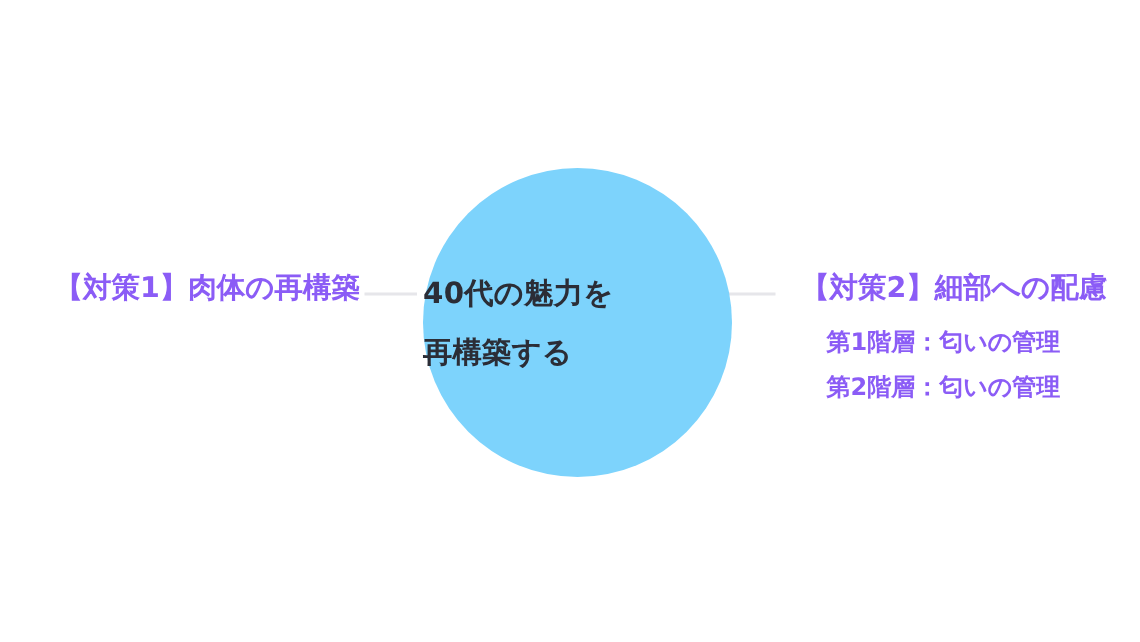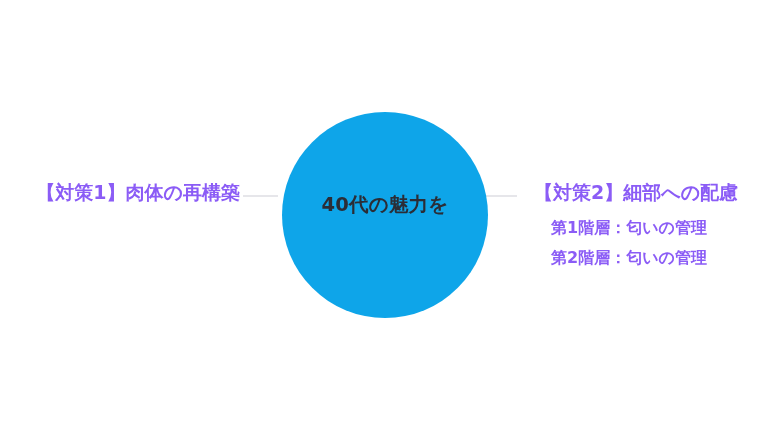--- a/index.html
+++ b/index.html
@@ -24,24 +24,24 @@
   }
 
   
   .hub {
     position: absolute;
     left: 282px;
     top: 112px;
     width: 206px;
     height: 206px;
     border-radius: 50%;
-    background: #0ea5e9;
+    background: #7dd3fc;
     display: flex;
     flex-direction: column;
-    align-items: center;
+    align-items: flex-start;
     justify-content: center;
     box-sizing: border-box;
   }
   .hub-line {
     font-size: 19.5px;
     font-weight: 700;
     color: #2b2d36;
     letter-spacing: 0.2px;
     line-height: 1;
     white-space: nowrap;
@@ -103,20 +103,21 @@
 <body>
 
 <div id="canvas">
 
   <div class="connector left"></div>
 
   <div class="connector right"></div>
 
   <div class="hub">
     <div class="hub-line l1">40代の魅力を</div>
+    <div class="hub-line l2">再構築する</div>
   </div>
 
   <div class="branch-left">
     <div class="branch-title">【対策1】肉体の再構築</div>
   </div>
 
   <div class="branch-right">
     <div class="branch-title">【対策2】細部への配慮</div>
     <ul class="sub-list">
       <li class="sub-item">第1階層：匂いの管理</li>

